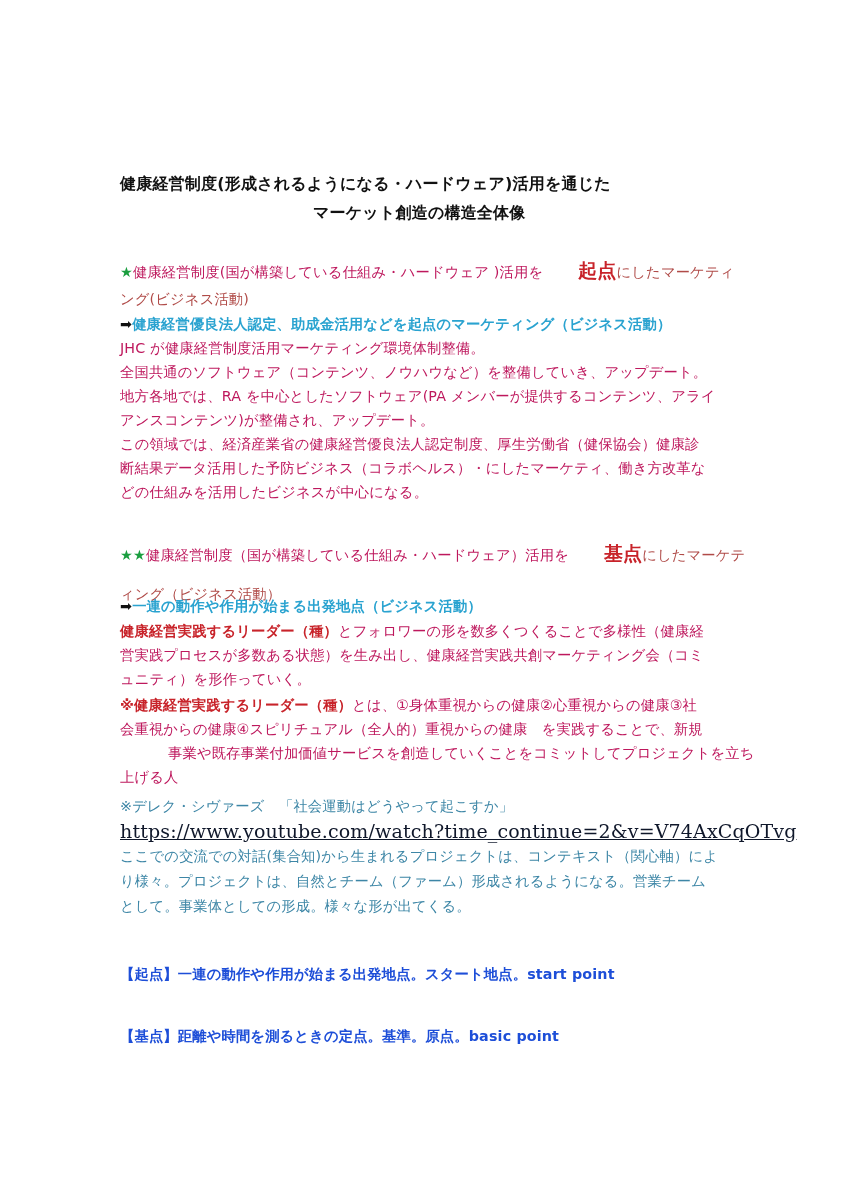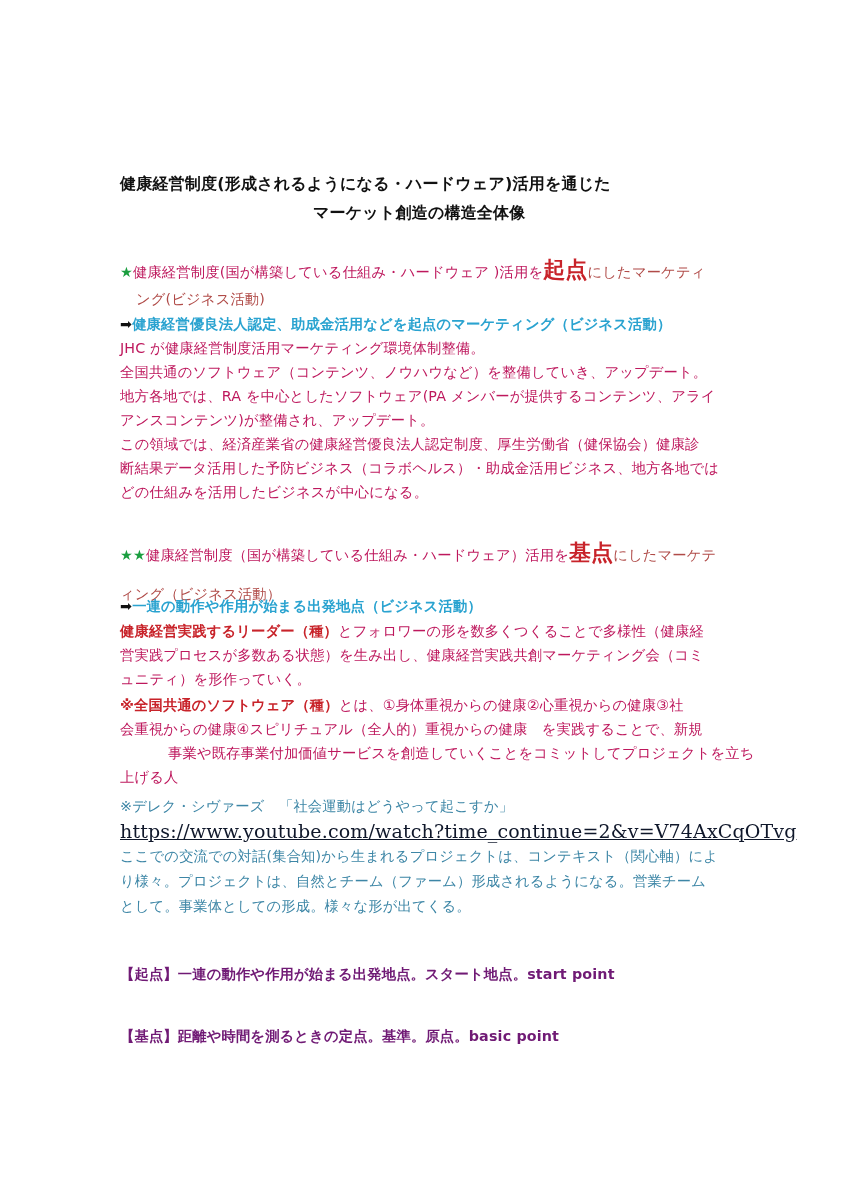--- a/index.html
+++ b/index.html
@@ -3,68 +3,68 @@
   <meta charset="utf-8">
   <style>
     html, body { margin: 0; padding: 0; background: #ffffff; }
     body { width: 849px; height: 1200px; position: relative; overflow: hidden;
       font-family: "DejaVu Sans", "Liberation Sans", sans-serif; color: #333; }
     .page { position: absolute; left: 120px; top: 0; width: 612px; }
     .title { position: absolute; font-weight: bold; font-size: 16px; color: #111; white-space: nowrap; letter-spacing: 0.2px; }
     .line { position: absolute; left: 0; font-size: 14.3px; white-space: nowrap; line-height: 20px; letter-spacing: 0.15px; }
     .gray { color: #be185d; }
     .star { color: #1a9e3f; }
-    .red-big { color: #c8232a; font-weight: bold; font-size: 22px; }
+    .red-big { color: #c8232a; font-weight: bold; font-size: 19px; margin-left: 35px; }
     .red-muted { color: #b04b48; }
     .red-bold { color: #c8232a; font-weight: bold; }
     .arrow { color: #111; }
     .cyan-bold { color: #2aa3d0; font-weight: bold; }
     .teal { color: #3d86a6; }
     .link { color: #0f172a; text-decoration: underline; font-family: "DejaVu Serif", "Liberation Serif", serif; font-size: 19px; }
-    .def { color: #701a75; font-weight: bold; }
+    .def { color: #1d4ed8; font-weight: bold; }
   </style>
 </head>
 <body>
 
 <div class="page">
 
   <div class="title" style="left:0; top:174px;">健康経営制度(形成されるようになる・ハードウェア)活用を通じた</div>
   <div class="title" style="left:193px; top:203px;">マーケット創造の構造全体像</div>
 
   <div class="line" style="top:260px;">
     <span class="star">★</span><span class="gray">健康経営制度(国が構築している仕組み・ハードウェア )活用を</span><span class="red-big">起点</span><span class="red-muted">にしたマーケティ</span>
   </div>
-  <div class="line red-muted" style="top:289px;margin-left:16px;">ング(ビジネス活動)</div>
+  <div class="line red-muted" style="top:289px;">ング(ビジネス活動)</div>
   <div class="line" style="top:314px;">
     <span class="arrow">➡</span><span class="cyan-bold">健康経営優良法人認定、助成金活用などを起点のマーケティング（ビジネス活動）</span>
   </div>
   <div class="line gray" style="top:338px;">JHC が健康経営制度活用マーケティング環境体制整備。</div>
   <div class="line gray" style="top:362px;">全国共通のソフトウェア（コンテンツ、ノウハウなど）を整備していき、アップデート。</div>
   <div class="line gray" style="top:386px;">地方各地では、RA を中心としたソフトウェア(PA メンバーが提供するコンテンツ、アライ</div>
   <div class="line gray" style="top:410px;">アンスコンテンツ)が整備され、アップデート。</div>
   <div class="line gray" style="top:434px;">この領域では、経済産業省の健康経営優良法人認定制度、厚生労働省（健保協会）健康診</div>
-  <div class="line gray" style="top:458px;">断結果データ活用した予防ビジネス（コラボヘルス）・助成金活用ビジネス、地方各地では</div>
+  <div class="line gray" style="top:458px;">断結果データ活用した予防ビジネス（コラボヘルス）・にしたマーケティ、働き方改革な</div>
   <div class="line gray" style="top:482px;">どの仕組みを活用したビジネスが中心になる。</div>
 
   <div class="line" style="top:543px;">
     <span class="star">★★</span><span class="gray">健康経営制度（国が構築している仕組み・ハードウェア）活用を</span><span class="red-big">基点</span><span class="red-muted">にしたマーケテ</span>
   </div>
   <div class="line red-muted" style="top:572px;margin-top:12px;">ィング（ビジネス活動）</div>
   <div class="line" style="top:596px;">
     <span class="arrow">➡</span><span class="cyan-bold">一連の動作や作用が始まる出発地点（ビジネス活動）</span>
   </div>
 
   <div class="line" style="top:621px;">
     <span class="red-bold">健康経営実践するリーダー（種）</span><span class="gray">とフォロワーの形を数多くつくることで多様性（健康経</span>
   </div>
   <div class="line gray" style="top:645px;">営実践プロセスが多数ある状態）を生み出し、健康経営実践共創マーケティング会（コミ</div>
   <div class="line gray" style="top:669px;">ュニティ）を形作っていく。</div>
 
   <div class="line" style="top:695px;">
-    <span class="red-bold">※全国共通のソフトウェア（種）</span><span class="gray">とは、①身体重視からの健康②心重視からの健康③社</span>
+    <span class="red-bold">※健康経営実践するリーダー（種）</span><span class="gray">とは、①身体重視からの健康②心重視からの健康③社</span>
   </div>
   <div class="line gray" style="top:719px;">会重視からの健康④スピリチュアル（全人的）重視からの健康　を実践することで、新規</div>
   <div class="line gray" style="top:743px;margin-left:48px;">事業や既存事業付加価値サービスを創造していくことをコミットしてプロジェクトを立ち</div>
   <div class="line gray" style="top:767px;">上げる人</div>
 
   <div class="line teal" style="top:796px;">※デレク・シヴァーズ　「社会運動はどうやって起こすか」</div>
   <a class="line link" style="top:821px;">https://www.youtube.com/watch?time_continue=2&amp;v=V74AxCqOTvg</a>
 
   <div class="line teal" style="top:846px;">ここでの交流での対話(集合知)から生まれるプロジェクトは、コンテキスト（関心軸）によ</div>
   <div class="line teal" style="top:871px;">り様々。プロジェクトは、自然とチーム（ファーム）形成されるようになる。営業チーム</div>

